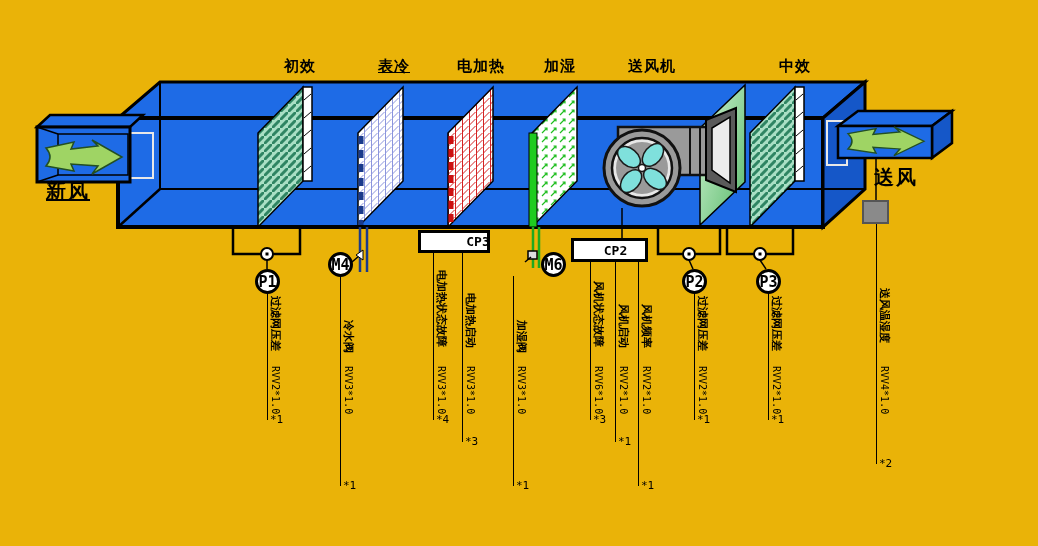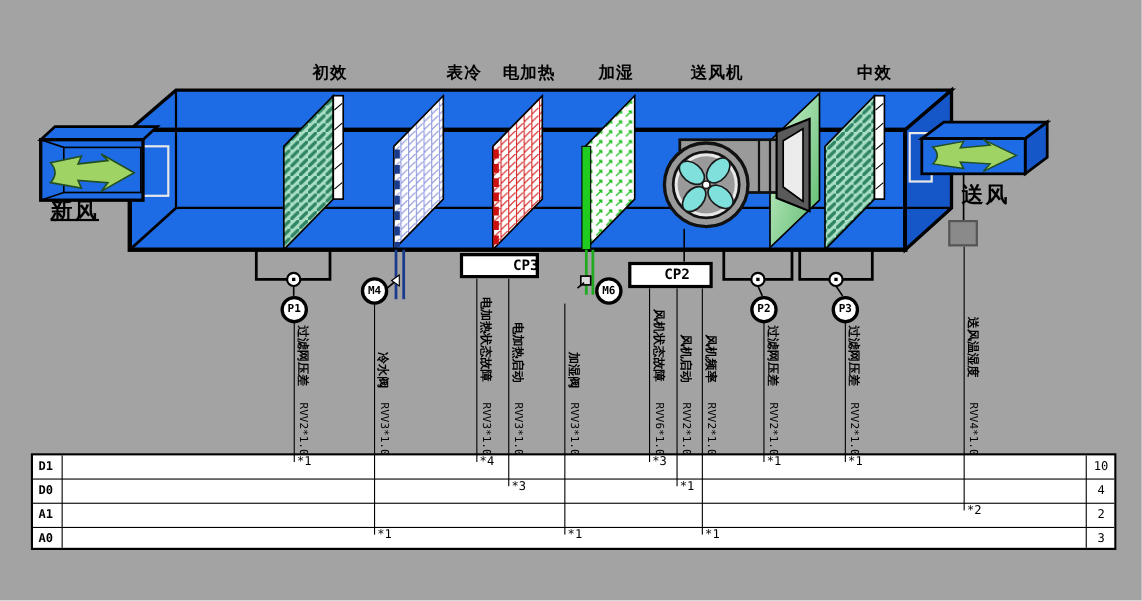--- a/index.html
+++ b/index.html
@@ -1,24 +1,24 @@
 <!DOCTYPE html>
 <html><head>
 <meta charset="utf-8">
 <style>
   html,body{margin:0;padding:0;background:#fff;}
-  .stage{position:relative;width:1038px;height:546px;background:#a3a3a3;overflow:hidden;
+  .stage{position:relative;width:1038px;height:546px;background:#eab308;overflow:hidden;
          font-family:"DejaVu Sans","Liberation Sans",sans-serif;color:#000;}
   svg{position:absolute;left:0;top:0;}
   .comp{position:absolute;top:57px;width:80px;margin-left:-40px;text-align:center;
         font-size:15px;font-weight:bold;letter-spacing:1px;}
   .flow{position:absolute;font-size:20px;font-weight:bold;letter-spacing:2px;}
   .tag{position:absolute;width:25px;height:25px;box-sizing:border-box;border:3px solid #000;
        border-radius:50%;background:#fff;display:flex;align-items:center;justify-content:center;
-       font-family:"DejaVu Sans Mono","Liberation Mono",monospace;font-size:10px;font-weight:bold;z-index:5;}
+       font-family:"DejaVu Sans Mono","Liberation Mono",monospace;font-size:15px;font-weight:bold;z-index:5;}
   .cp{position:absolute;box-sizing:border-box;border:3px solid #000;background:#fff;
       display:flex;align-items:center;justify-content:center;
       font-family:"DejaVu Sans Mono","Liberation Mono",monospace;font-size:13px;font-weight:bold;z-index:5;}
   .wline{position:absolute;width:0;border-left:1.5px solid #000;z-index:4;}
   .vtext{position:absolute;transform:rotate(90deg);transform-origin:0 0;white-space:nowrap;
          line-height:12px;z-index:4;}
   .sig{font-size:11px;font-weight:bold;}
   .cable{font-family:"DejaVu Sans Mono","Liberation Mono",monospace;font-size:10px;}
   .mark{position:absolute;font-family:"DejaVu Sans Mono","Liberation Mono",monospace;
         font-size:11px;z-index:6;}
@@ -168,55 +168,40 @@
       <polygon points="363,250 356,255 363,260" fill="#fff" stroke="#000" stroke-width="1"></polygon>
     </g>
     <line x1="525" y1="262" x2="531" y2="257" stroke="#000" stroke-width="1.5"></line>
 
     <line x1="622" y1="208" x2="622" y2="238" stroke="#000" stroke-width="1.5"></line>
 
     <line x1="876" y1="158" x2="876" y2="200" stroke="#000" stroke-width="1.5"></line>
   </svg>
 
   <div class="comp" style="left:300px;">初效</div>
-  <div class="comp" style="left:422px;">表冷</div>
+  <div class="comp" style="left:394px;text-decoration:underline;">表冷</div>
   <div class="comp" style="left:481px;">电加热</div>
   <div class="comp" style="left:560px;">加湿</div>
   <div class="comp" style="left:652px;">送风机</div>
   <div class="comp" style="left:795px;">中效</div>
 
   <div class="flow" style="left:46px;top:178px;text-decoration:underline;">新风</div>
   <div class="flow" style="left:874px;top:164px;">送风</div>
 
   <div class="cp" style="left:418px;top:230px;width:72px;height:23px;padding-left:48px;">CP3</div>
   <div class="cp" style="left:571px;top:238px;width:77px;height:24px;padding-left:12px;">CP2</div>
 
   <div class="tag" style="left:255px;top:269px;">P1</div>
   <div class="tag" style="left:328px;top:252px;">M4</div>
   <div class="tag" style="left:501px;top:252px;margin-left:40px;">M6</div>
   <div class="tag" style="left:682px;top:269px;">P2</div>
   <div class="tag" style="left:756px;top:269px;">P3</div>
 
   <div class="graybox"></div>
 
-  <div class="iotable">
-    <div class="hrow" style="top:20.5px;"></div>
-    <div class="hrow" style="top:42.5px;"></div>
-    <div class="hrow" style="top:64.5px;"></div>
-    <div class="vcol" style="left:26px;"></div>
-    <div class="vcol" style="left:957px;"></div>
-    <div class="rowlab" style="top:3px;">D1</div>
-    <div class="rowlab" style="top:25px;">D0</div>
-    <div class="rowlab" style="top:47px;">A1</div>
-    <div class="rowlab" style="top:69px;">A0</div>
-    <div class="rowcnt" style="top:3px;">10</div>
-    <div class="rowcnt" style="top:25px;">4</div>
-    <div class="rowcnt" style="top:47px;">2</div>
-    <div class="rowcnt" style="top:69px;">3</div>
-  </div>
 
   <div class="wline" style="left:267px;top:293px;height:127px;"></div>
   <div class="vtext sig" style="left:281px;top:296px;">过滤网压差</div>
   <div class="vtext cable" style="left:281px;top:366px;">RVV2*1.0</div>
   <div class="mark" style="left:270px;top:413px;">*1</div>
 
   <div class="wline" style="left:340px;top:276px;height:210px;"></div>
   <div class="vtext sig" style="left:354px;top:320px;">冷水阀</div>
   <div class="vtext cable" style="left:354px;top:366px;">RVV3*1.0</div>
   <div class="mark" style="left:343px;top:479px;">*1</div>

